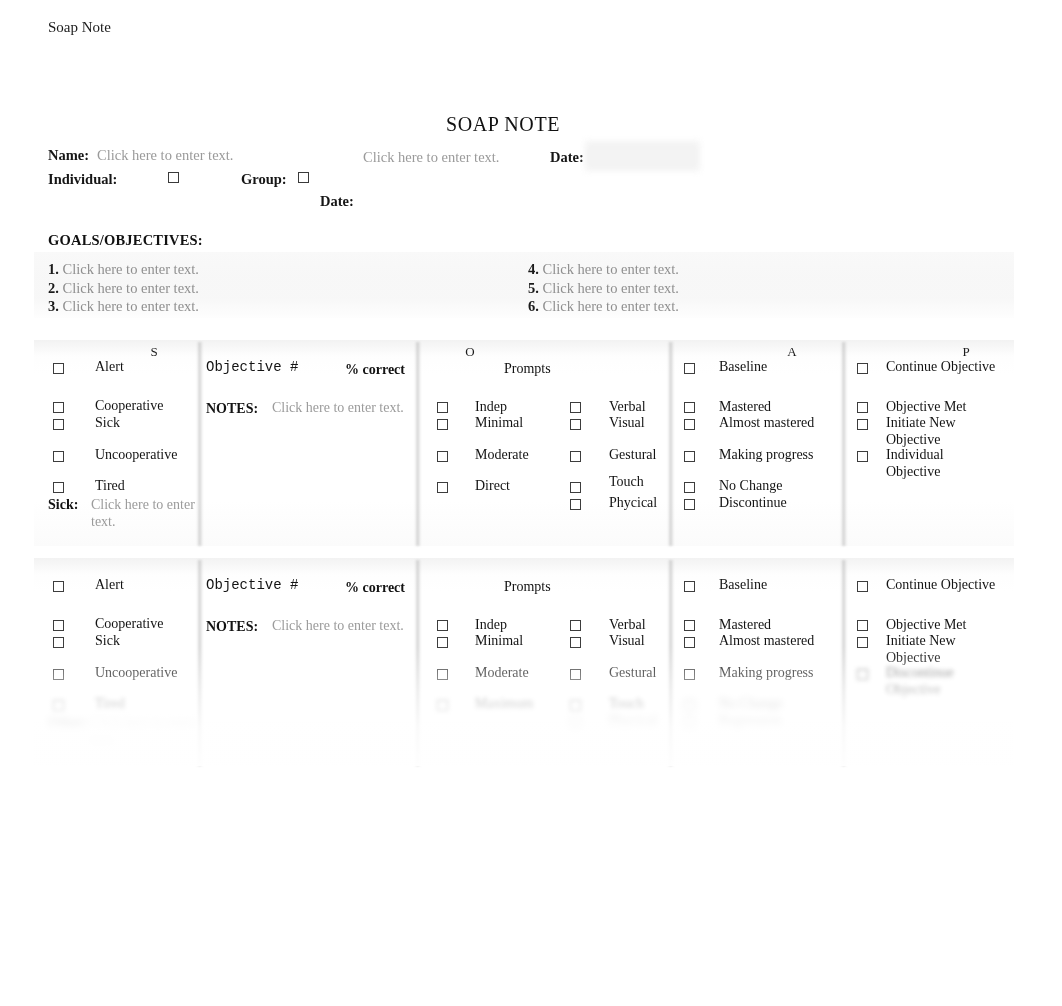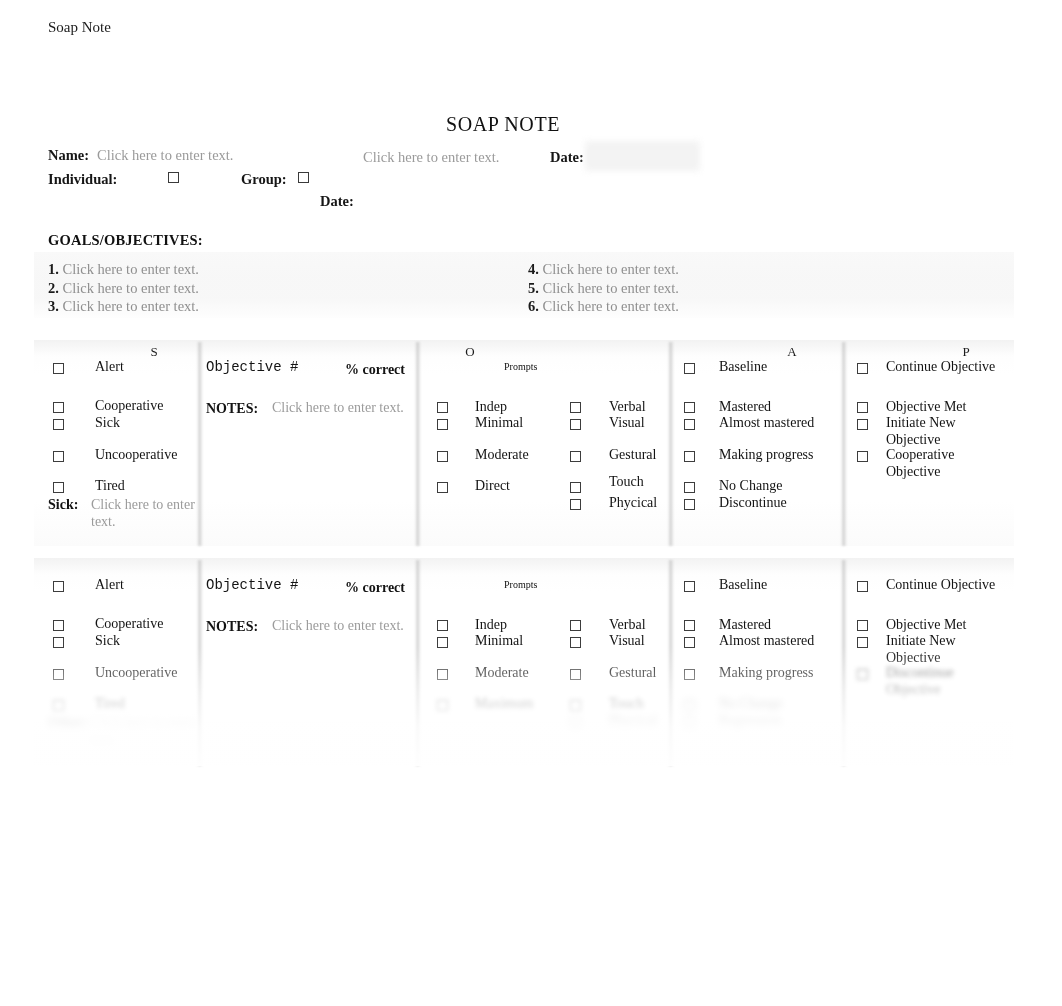--- a/index.html
+++ b/index.html
@@ -231,21 +231,21 @@
   .cx-p2-lbl  { left: 575px; }
   .cx-a-chk   { left: 650px; }
   .cx-a-lbl   { left: 685px; }
   .cx-pl-chk  { left: 823px; }
   .cx-pl-lbl  { left: 852px; }
 
   .prompts-head {
     position: absolute;
     left: 470px;
     top: 21px;
-    font-size: 10px;
+    font-size: 14px;
   }
 
   .notes-ph { color: #9b9b9b; }
   .other-ph { color: #9b9b9b; }
 
   
   .fade-bottom {
     position: absolute;
     left: 0;
     right: 0;
@@ -405,21 +405,21 @@
     <span class="chk cx-pl-chk" style="top:23px"></span>
     <span class="cell cx-pl-lbl" style="top:18px">Continue Objective</span>
 
     <span class="chk cx-pl-chk" style="top:62px"></span>
     <span class="cell cx-pl-lbl" style="top:58px">Objective Met</span>
 
     <span class="chk cx-pl-chk" style="top:79px"></span>
     <span class="cell wrap cx-pl-lbl" style="top:74px; width:100px">Initiate New Objective</span>
 
     <span class="chk cx-pl-chk" style="top:111px"></span>
-    <span class="cell wrap cx-pl-lbl" style="top:106px; width:100px">Cooperative Objective</span>
+    <span class="cell wrap cx-pl-lbl" style="top:106px; width:100px">Individual Objective</span>
   </div>
 
   <div class="tbl" id="tbl-2">
     <div class="tbl-bg"></div>
 
     <div class="vdiv vd-1"></div>
     <div class="vdiv vd-2"></div>
     <div class="vdiv vd-3"></div>
     <div class="vdiv vd-4"></div>
 

